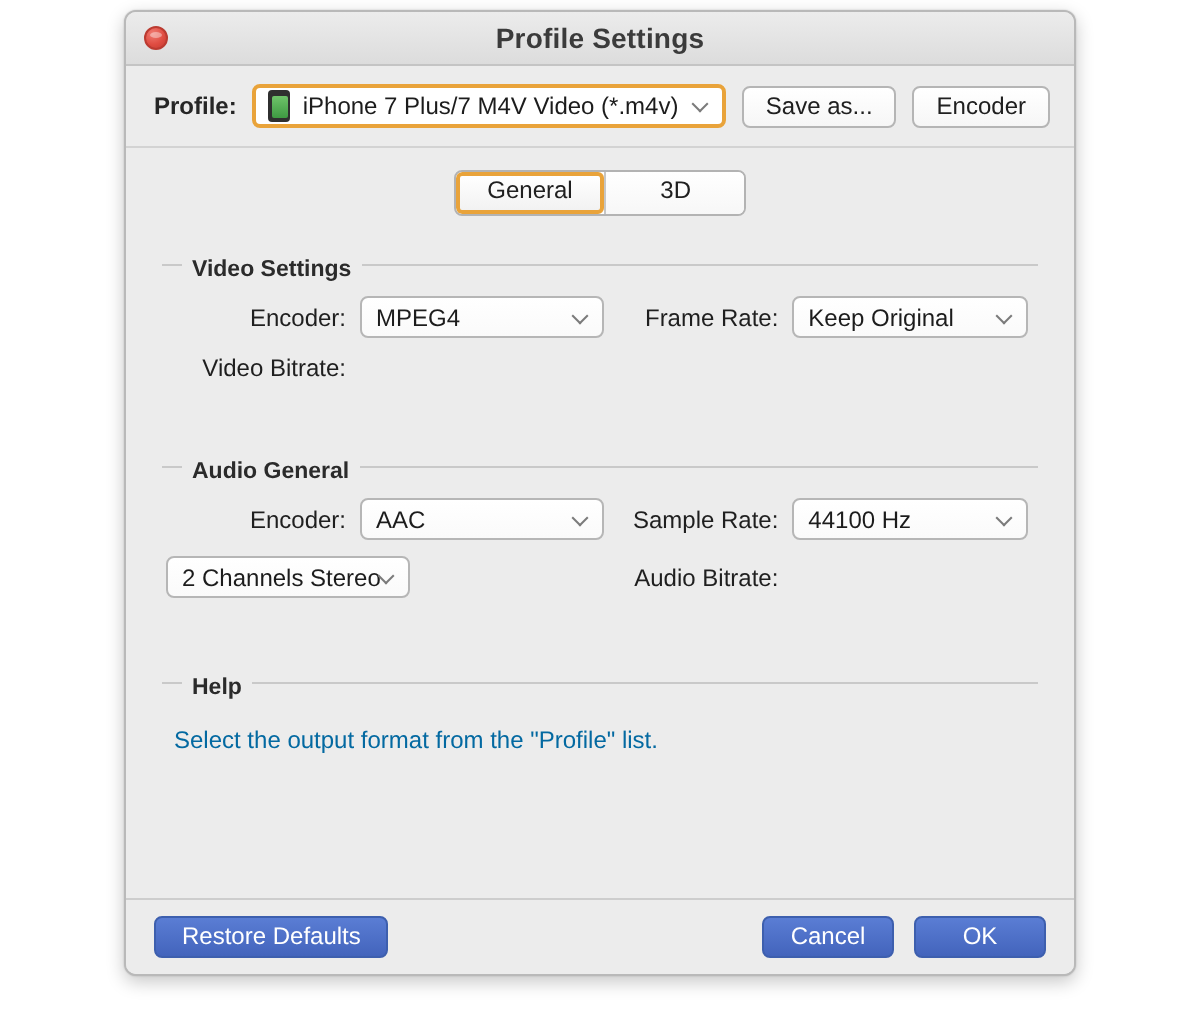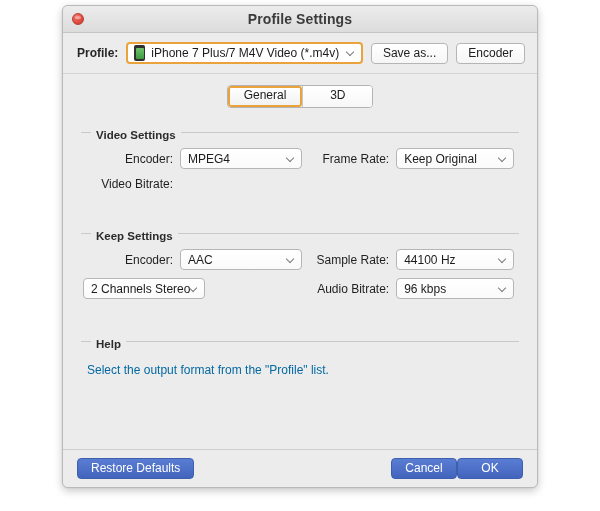--- a/index.html
+++ b/index.html
@@ -315,21 +315,21 @@
     background: linear-gradient(to bottom, #5a7dd4 0%, #4364bc 100%);
     color: #ffffff;
     font-size: 12px;
     font-family: "Liberation Sans", sans-serif;
     line-height: 19px;
     box-sizing: border-box;
     cursor: default;
     white-space: nowrap;
   }
   .bluebtn.wide { min-width: 66px; }
-  .bluebtn + .bluebtn { }
+  .bluebtn + .bluebtn { margin-left: 10px; }
 </style>
 </head>
 <body>
 
 <div id="window">
 
   <div class="titlebar">
     <div class="close-btn"></div>
     <div class="title-text">Profile Settings</div>
   </div>
@@ -384,21 +384,21 @@
             <span class="fld-label lw-90">Video Bitrate:</span>
           </div>
           <div class="cell right"></div>
         </div>
 
       </div>
     </div>
 
     <div class="group" style="margin-top:22px;">
       <div class="group-rule"></div>
-      <div class="group-title">Keep Settings</div>
+      <div class="group-title">Audio General</div>
       <div class="group-body">
 
         <div class="row">
           <div class="cell left">
             <span class="fld-label lw-90">Encoder:</span>
             <div class="combo w-120">
               <span>AAC</span>
               <span class="chev"></span>
             </div>
           </div>
@@ -413,24 +413,20 @@
 
         <div class="row">
           <div class="cell left">
             <div class="combo w-120">
               <span>2 Channels Stereo</span>
               <span class="chev"></span>
             </div>
           </div>
           <div class="cell right">
             <span class="fld-label lw-78">Audio Bitrate:</span>
-            <div class="combo w-118">
-              <span>96 kbps</span>
-              <span class="chev"></span>
-            </div>
           </div>
         </div>
 
       </div>
     </div>
 
     <div class="group" style="margin-top:22px;">
       <div class="group-rule"></div>
       <div class="group-title">Help</div>
       <div class="help-text">Select the output format from the "Profile" list.</div>

